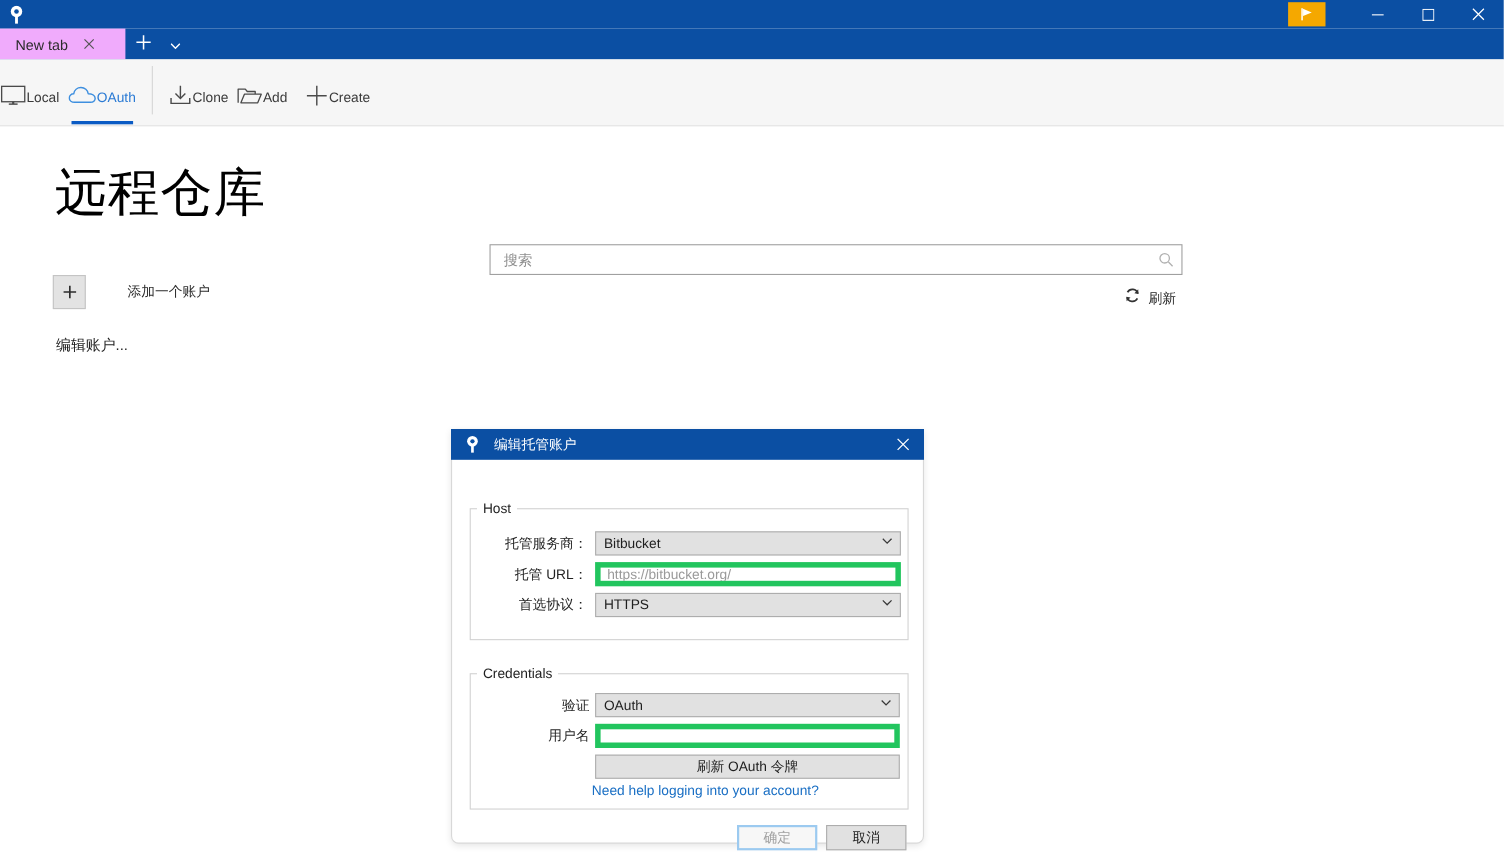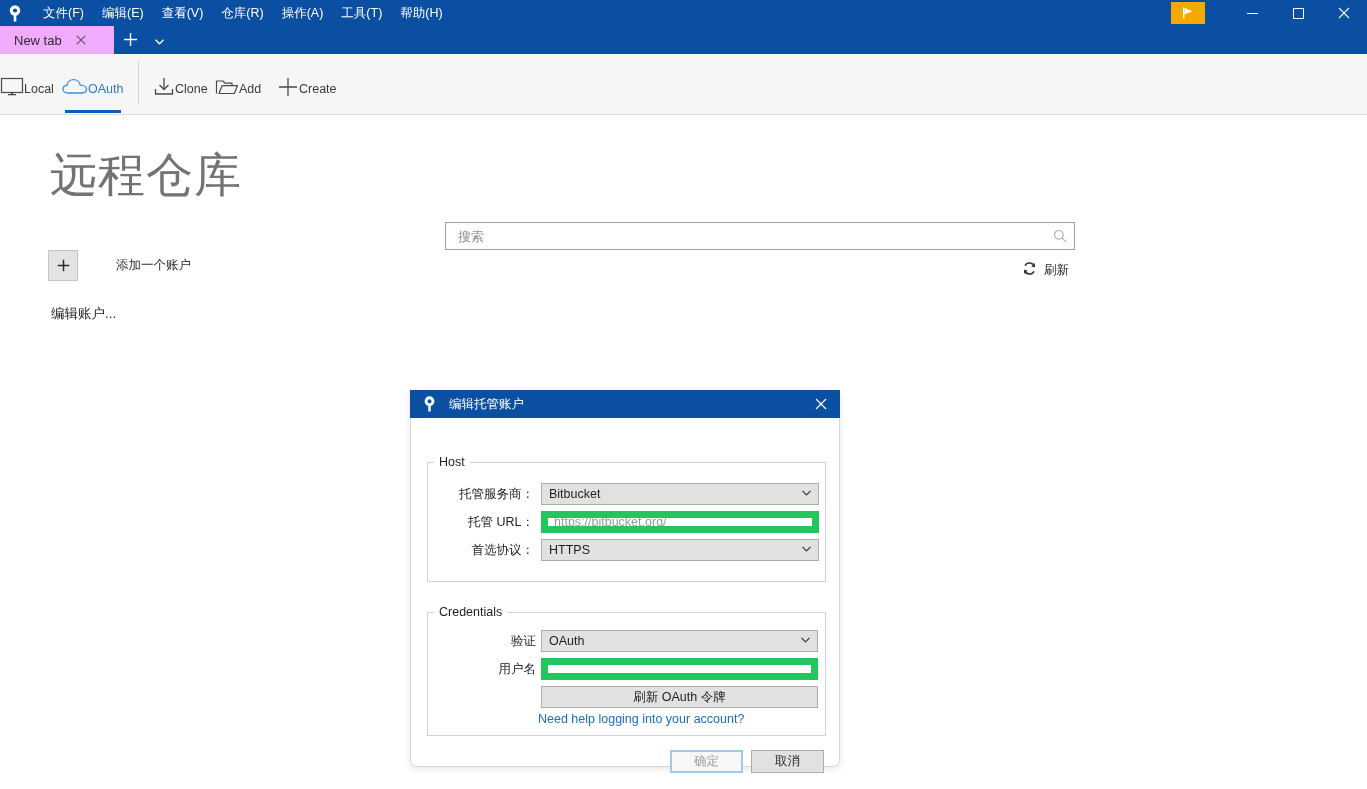--- a/index.html
+++ b/index.html
@@ -177,21 +177,21 @@
     top: 115px; left: 0;
     width: 1367px;
     height: 674px;
     background: #ffffff;
   }
   .page-title {
     position: absolute;
     left: 50px;
     top: 36px;
     font-size: 47px;
-    color: #737373;
+    color: #000000;
     font-weight: 400;
     letter-spacing: 1px;
     line-height: 1;
   }
   .add-account-row {
     position: absolute;
     left: 48px;
     top: 135px;
     display: flex;
     align-items: center;
@@ -374,21 +374,21 @@
   .combo .caret {
     position: absolute;
     right: 7px;
     top: 3px;
     font-size: 10px;
     color: #3a3a3a;
   }
   .textinput {
     height: 22px;
     box-sizing: border-box;
-    border: 7px solid #22c55e;
+    border: 5px solid #22c55e;
     background: #ffffff;
     font-family: "Liberation Sans", "DejaVu Sans", sans-serif;
     font-size: 12.5px;
     color: #222;
     padding: 0 6px;
     outline: none;
   }
   .textinput::placeholder { color: #9a9a9a; }
   .wide-button {
     box-sizing: border-box;
@@ -440,29 +440,20 @@
 </head>
 <body>
 
 <div class="titlebar">
   <div class="app-logo">
     <svg width="16" height="17" viewBox="0 0 16 17">
       <circle cx="8" cy="5.5" r="5.2" fill="#ffffff"></circle>
       <circle cx="8" cy="5.5" r="2.1" fill="#0b4fa3"></circle>
       <rect x="6.7" y="8.5" width="2.6" height="8" fill="#ffffff"></rect>
     </svg>
-  </div>
-  <div class="menubar">
-    <div class="menu-item">文件(F)</div>
-    <div class="menu-item">编辑(E)</div>
-    <div class="menu-item">查看(V)</div>
-    <div class="menu-item">仓库(R)</div>
-    <div class="menu-item">操作(A)</div>
-    <div class="menu-item">工具(T)</div>
-    <div class="menu-item">帮助(H)</div>
   </div>
   <div class="titlebar-spacer"></div>
   <div class="flag-button">
     <svg width="14" height="14" viewBox="0 0 14 14">
       <rect x="2" y="1.5" width="1.4" height="11" fill="#ffffff"></rect>
       <path d="M3.6 2 L11.5 5.3 L3.6 8.6 Z" fill="#ffffff"></path>
     </svg>
   </div>
   <div class="winbtn">
     <svg width="11" height="11" viewBox="0 0 11 11">

